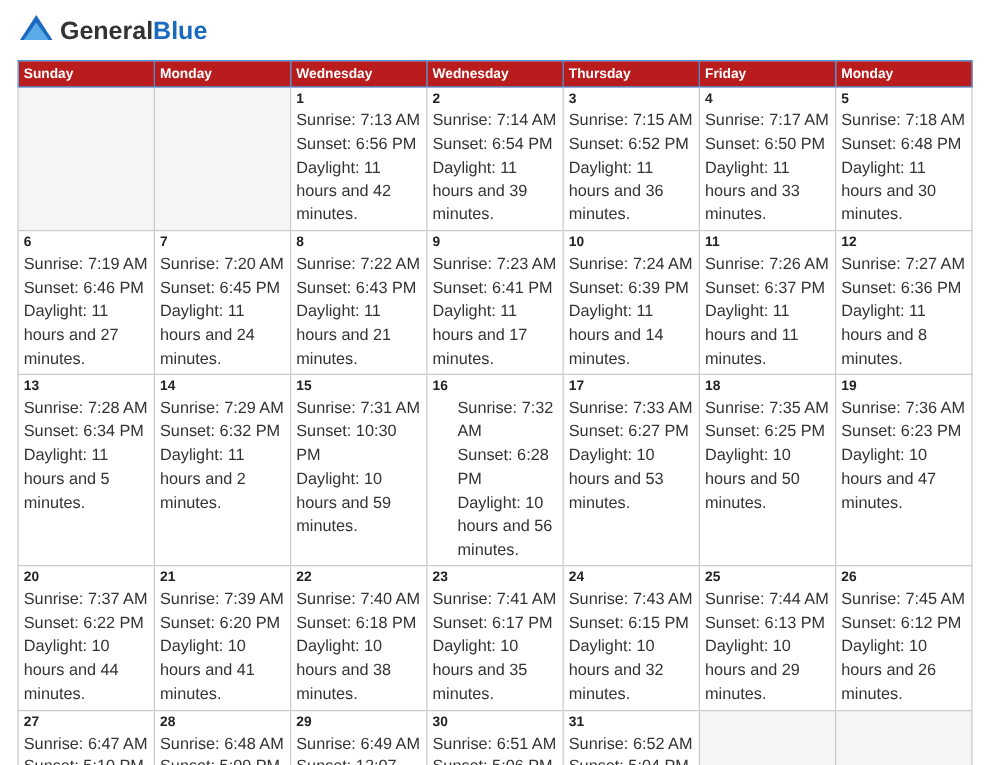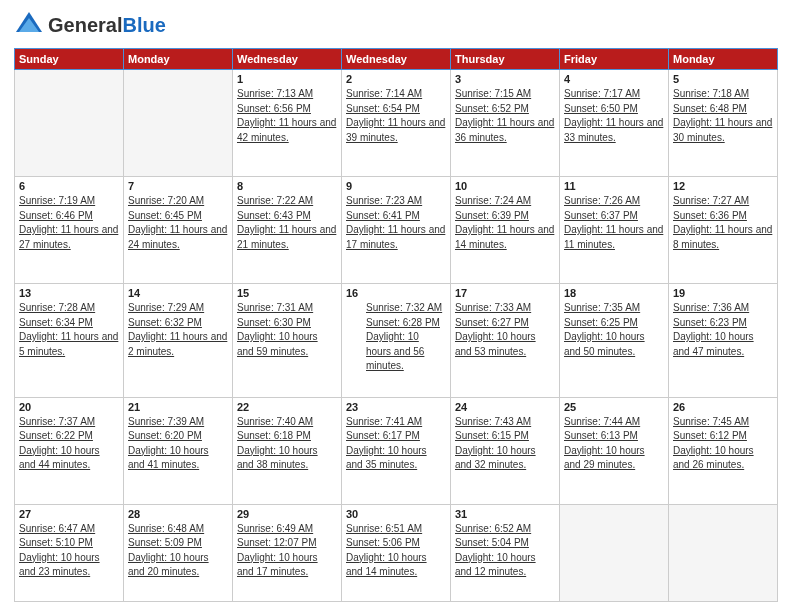--- a/index.html
+++ b/index.html
@@ -67,24 +67,23 @@
       height: 80px;
     }
     .day-num {
       font-size: 11px;
       font-weight: bold;
       color: #222;
       display: block;
       margin-bottom: 2px;
     }
     .day-detail {
-      font-size: 10px;
+      font-size: 13px;
       color: #333;
       line-height: 1.45;
-      text-decoration: underline;
     }
     
     .logo-container {
       display: flex;
       align-items: center;
       gap: 4px;
     }
     .logo-icon {
       position: relative;
       width: 30px;
@@ -220,21 +219,21 @@
           </td>
           <td>
             <span class="day-num">14</span>
             <div class="day-detail" style="white-space: pre-line;">Sunrise: 7:29 AM
 Sunset: 6:32 PM
 Daylight: 11 hours and 2 minutes.</div>
           </td>
           <td>
             <span class="day-num">15</span>
             <div class="day-detail" style="white-space: pre-line;">Sunrise: 7:31 AM
-Sunset: 6:30 PM
+Sunset: 10:30 PM
 Daylight: 10 hours and 59 minutes.</div>
           </td>
           <td>
             <span class="day-num">16</span>
             <div class="day-detail" style="white-space: pre-line; margin-left: 20px;">Sunrise: 7:32 AM
 Sunset: 6:28 PM
 Daylight: 10 hours and 56 minutes.</div>
           </td>
           <td>
             <span class="day-num">17</span>

